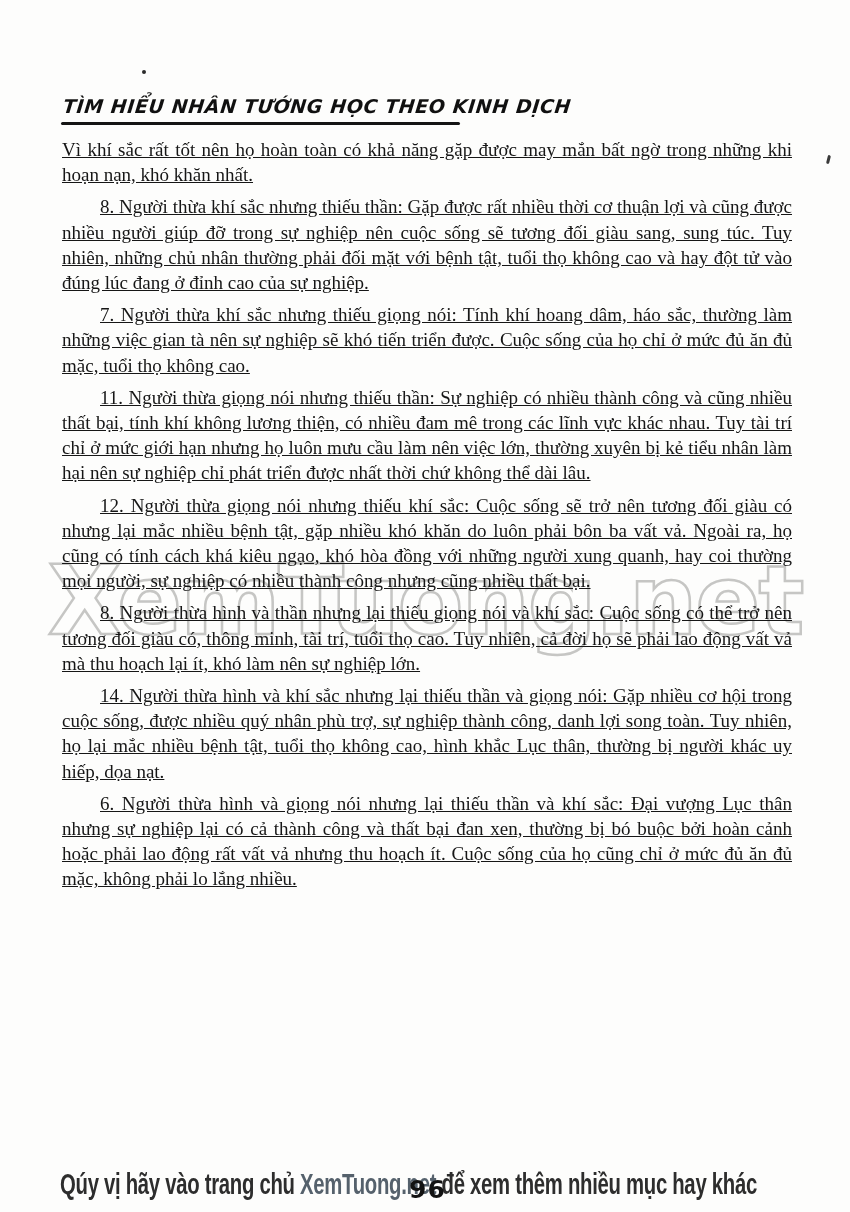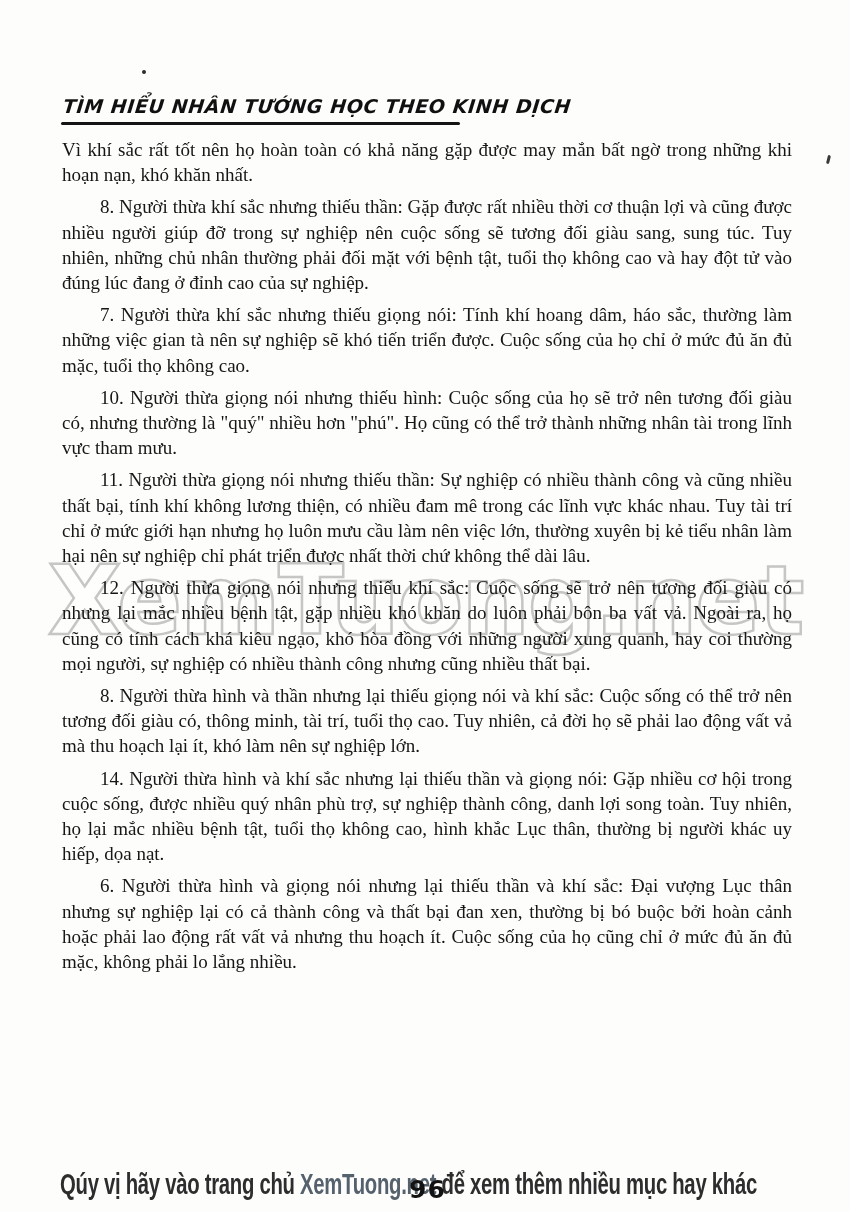--- a/index.html
+++ b/index.html
@@ -81,21 +81,21 @@
     position: absolute;
     left: 62px;
     top: 137px;
     width: 730px;
     z-index: 2;
     font-size: 19px;
     line-height: 25.2px;
     text-align: justify;
     color: #161616;
   }
-  .content p { margin: 0 0 7px 0; }
+  .content p { margin: 0 0 7px 0; text-decoration: underline; }
   .content p.indent { text-indent: 38px; }
 
   
   .footer {
     position: absolute;
     left: 60px;
     top: 1168px;
     z-index: 3;
     font-family: "Liberation Sans", sans-serif;
     font-weight: bold;
@@ -129,21 +129,20 @@
 
   <div class="header-title">TÌM HIỂU NHÂN TƯỚNG HỌC THEO KINH DỊCH</div>
   <div class="header-underline"></div>
 
   <div class="watermark">XemTuong.net</div>
 
   <div class="content">
     <p class="noindent">Vì khí sắc rất tốt nên họ hoàn toàn có khả năng gặp được may mắn bất ngờ trong những khi hoạn nạn, khó khăn nhất.</p>
     <p class="indent">8. Người thừa khí sắc nhưng thiếu thần: Gặp được rất nhiều thời cơ thuận lợi và cũng được nhiều người giúp đỡ trong sự nghiệp nên cuộc sống sẽ tương đối giàu sang, sung túc. Tuy nhiên, những chủ nhân thường phải đối mặt với bệnh tật, tuổi thọ không cao và hay đột tử vào đúng lúc đang ở đỉnh cao của sự nghiệp.</p>
     <p class="indent">7. Người thừa khí sắc nhưng thiếu giọng nói: Tính khí hoang dâm, háo sắc, thường làm những việc gian tà nên sự nghiệp sẽ khó tiến triển được. Cuộc sống của họ chỉ ở mức đủ ăn đủ mặc, tuổi thọ không cao.</p>
-    <p class="indent">10. Người thừa giọng nói nhưng thiếu hình: Cuộc sống của họ sẽ trở nên tương đối giàu có, nhưng thường là "quý" nhiều hơn "phú". Họ cũng có thể trở thành những nhân tài trong lĩnh vực tham mưu.</p>
     <p class="indent">11. Người thừa giọng nói nhưng thiếu thần: Sự nghiệp có nhiều thành công và cũng nhiều thất bại, tính khí không lương thiện, có nhiều đam mê trong các lĩnh vực khác nhau. Tuy tài trí chỉ ở mức giới hạn nhưng họ luôn mưu cầu làm nên việc lớn, thường xuyên bị kẻ tiểu nhân làm hại nên sự nghiệp chỉ phát triển được nhất thời chứ không thể dài lâu.</p>
     <p class="indent">12. Người thừa giọng nói nhưng thiếu khí sắc: Cuộc sống sẽ trở nên tương đối giàu có nhưng lại mắc nhiều bệnh tật, gặp nhiều khó khăn do luôn phải bôn ba vất vả. Ngoài ra, họ cũng có tính cách khá kiêu ngạo, khó hòa đồng với những người xung quanh, hay coi thường mọi người, sự nghiệp có nhiều thành công nhưng cũng nhiều thất bại.</p>
     <p class="indent">8. Người thừa hình và thần nhưng lại thiếu giọng nói và khí sắc: Cuộc sống có thể trở nên tương đối giàu có, thông minh, tài trí, tuổi thọ cao. Tuy nhiên, cả đời họ sẽ phải lao động vất vả mà thu hoạch lại ít, khó làm nên sự nghiệp lớn.</p>
     <p class="indent">14. Người thừa hình và khí sắc nhưng lại thiếu thần và giọng nói: Gặp nhiều cơ hội trong cuộc sống, được nhiều quý nhân phù trợ, sự nghiệp thành công, danh lợi song toàn. Tuy nhiên, họ lại mắc nhiều bệnh tật, tuổi thọ không cao, hình khắc Lục thân, thường bị người khác uy hiếp, dọa nạt.</p>
     <p class="indent">6. Người thừa hình và giọng nói nhưng lại thiếu thần và khí sắc: Đại vượng Lục thân nhưng sự nghiệp lại có cả thành công và thất bại đan xen, thường bị bó buộc bởi hoàn cảnh hoặc phải lao động rất vất vả nhưng thu hoạch ít. Cuộc sống của họ cũng chỉ ở mức đủ ăn đủ mặc, không phải lo lắng nhiều.</p>
   </div>
 
   <div class="comma-mark"></div>
 
   <div class="footer">

